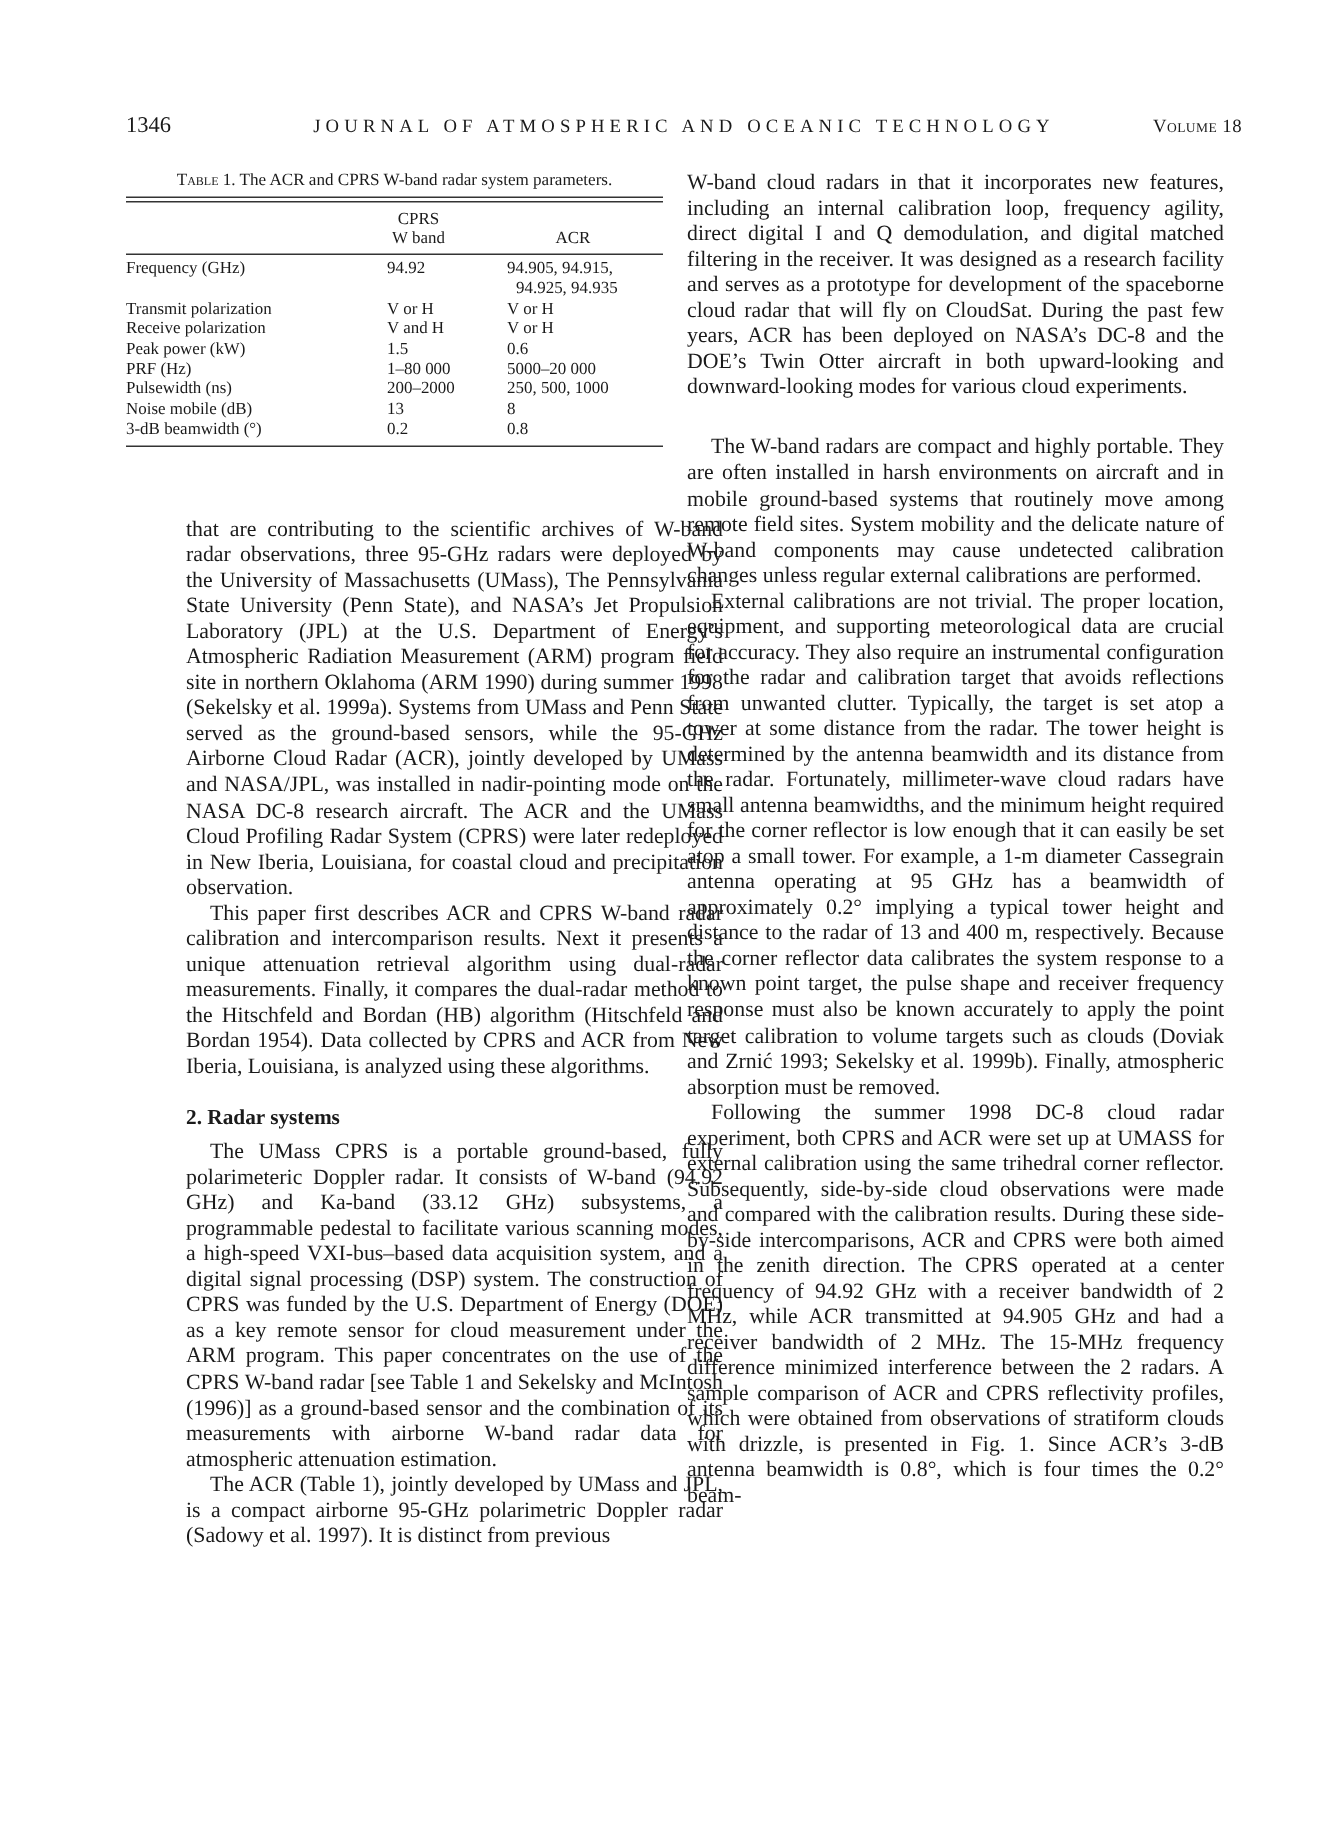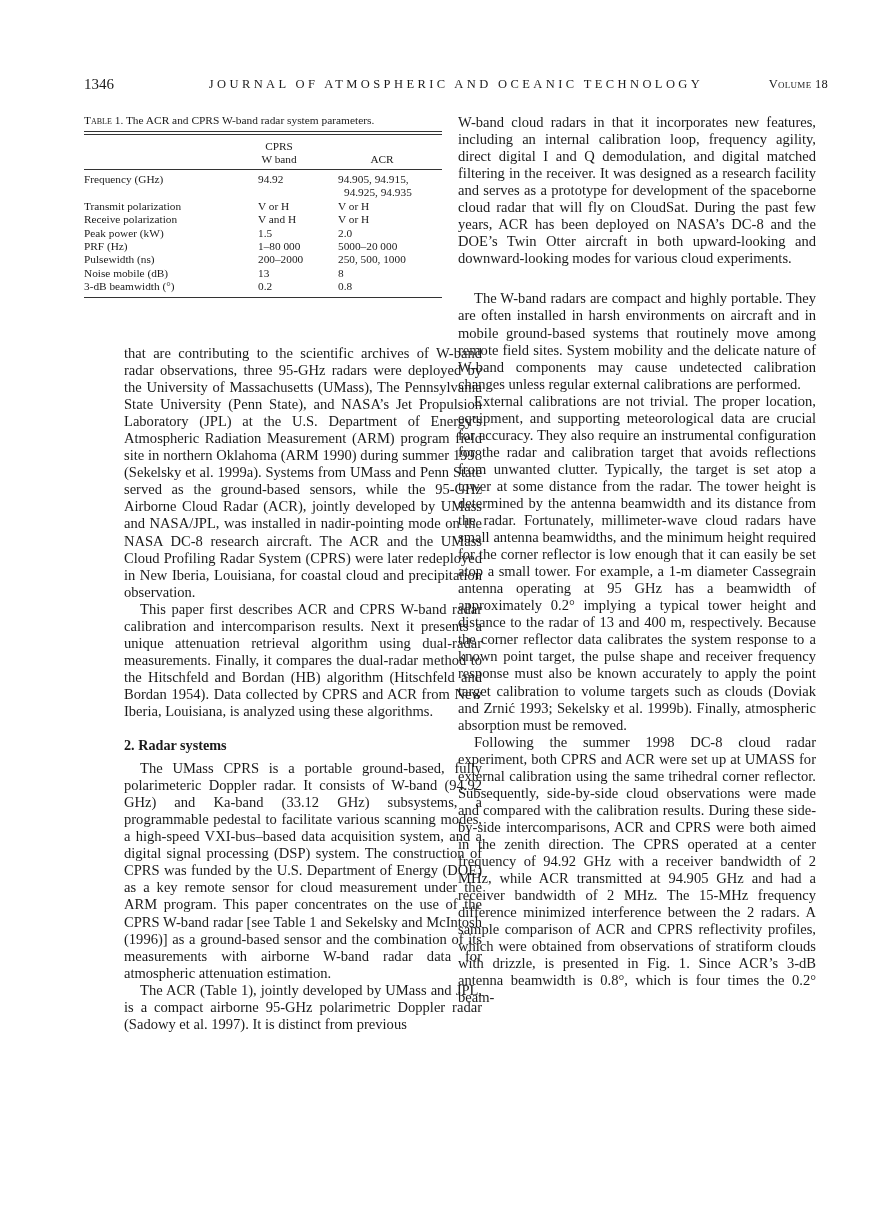--- a/index.html
+++ b/index.html
@@ -10,21 +10,21 @@
   .header {
     position: absolute; top: 76px; left: 84px; width: 744px; height: 20px;
     font-size: 14px;
   }
   .page-num { position: absolute; left: 0; top: 0; font-size: 15px; }
   .journal { position: absolute; left: 0; right: 0; top: 1px; text-align: center; letter-spacing: 3.4px; font-size: 12.5px; }
   .volume { position: absolute; right: 0; top: 1px; font-size: 12.5px; font-variant: small-caps; letter-spacing: 0.3px; }
   .col { position: absolute; width: 358px; font-size: 14.55px; line-height: 17.05px; text-align: justify; }
   .col-left { left: 84px; }
   .col-right { left: 458px; }
-  .caption { position: absolute; left: 84px; top: 114px; width: 358px; text-align: left; font-size: 11.4px; }
+  .caption { position: absolute; left: 84px; top: 114px; width: 358px; text-align: center; font-size: 11.4px; }
   .caption .sc { font-variant: small-caps; }
   .table { position: absolute; left: 84px; top: 131px; width: 358px; font-size: 11.3px; line-height: 13.4px; }
   .rule-double { border-top: 1px solid #333; border-bottom: 1px solid #333; height: 2px; }
   .rule-single { border-top: 1px solid #333; }
   .thead { position: relative; height: 34px; }
   .th { position: absolute; text-align: center; }
   .tr { position: relative; height: 13.4px; }
   .tr.tall { height: 26.8px; }
   .cell { position: absolute; top: 0; white-space: nowrap; }
   .c0 { left: 0; }
@@ -72,21 +72,21 @@
     <span class="cell c2">V or H</span>
   </div>
   <div class="tr">
     <span class="cell c0">Receive polarization</span>
     <span class="cell c1">V and H</span>
     <span class="cell c2">V or H</span>
   </div>
   <div class="tr">
     <span class="cell c0">Peak power (kW)</span>
     <span class="cell c1">1.5</span>
-    <span class="cell c2">2.0</span>
+    <span class="cell c2">0.6</span>
   </div>
   <div class="tr">
     <span class="cell c0">PRF (Hz)</span>
     <span class="cell c1">1–80 000</span>
     <span class="cell c2">5000–20 000</span>
   </div>
   <div class="tr">
     <span class="cell c0">Pulsewidth (ns)</span>
     <span class="cell c1">200–2000</span>
     <span class="cell c2">250, 500, 1000</span>

